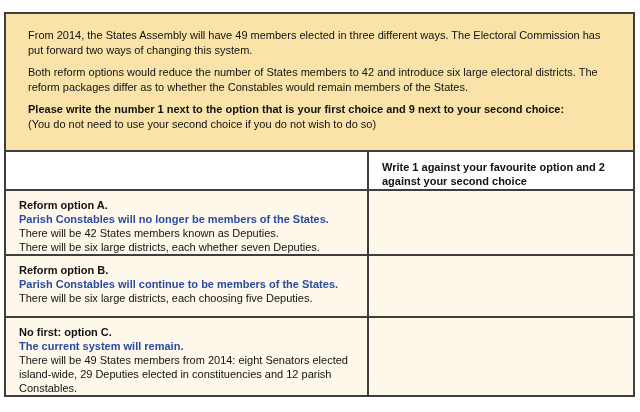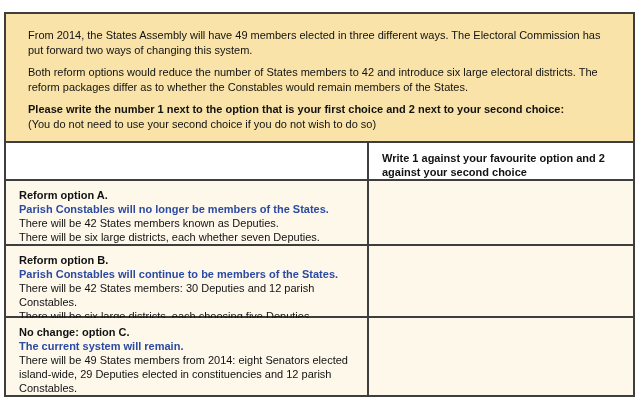--- a/index.html
+++ b/index.html
@@ -78,21 +78,21 @@
   .option-detail { color: #121212; }
 </style>
 </head>
 <body>
 
 <div class="form">
 
   <div class="intro">
     <p class="para">From 2014, the States Assembly will have 49 members elected in three different ways. The Electoral Commission has put forward two ways of changing this system.</p>
     <p class="para">Both reform options would reduce the number of States members to 42 and introduce six large electoral districts. The reform packages differ as to whether the Constables would remain members of the States.</p>
-    <div class="instruction-bold">Please write the number 1 next to the option that is your first choice and 2 next to your second choice:</div>
+    <div class="instruction-bold">Please write the number 1 next to the option that is your first choice and 9 next to your second choice:</div>
     <div>(You do not need to use your second choice if you do not wish to do so)</div>
   </div>
 
   <div class="header-row">
     <div class="cell-left"></div>
     <div class="cell-right">Write 1 against your favourite option and 2 against your second choice</div>
   </div>
 
   <div class="option-row row-a">
     <div class="cell-left">
@@ -104,31 +104,30 @@
       </div>
     </div>
     <div class="cell-right"></div>
   </div>
 
   <div class="option-row row-b">
     <div class="cell-left">
       <div class="option-text">
         <div class="option-title">Reform option B.</div>
         <div class="option-summary">Parish Constables will continue to be members of the States.</div>
-        <div class="option-detail">There will be 42 States members: 30 Deputies and 12 parish Constables.</div>
         <div class="option-detail">There will be six large districts, each choosing five Deputies.</div>
       </div>
     </div>
     <div class="cell-right"></div>
   </div>
 
   <div class="option-row row-c">
     <div class="cell-left">
       <div class="option-text">
-        <div class="option-title">No change: option C.</div>
+        <div class="option-title">No first: option C.</div>
         <div class="option-summary">The current system will remain.</div>
         <div class="option-detail">There will be 49 States members from 2014: eight Senators elected</div>
         <div class="option-detail">island-wide, 29 Deputies elected in constituencies and 12 parish Constables.</div>
       </div>
     </div>
     <div class="cell-right"></div>
   </div>
 
 </div>
 

